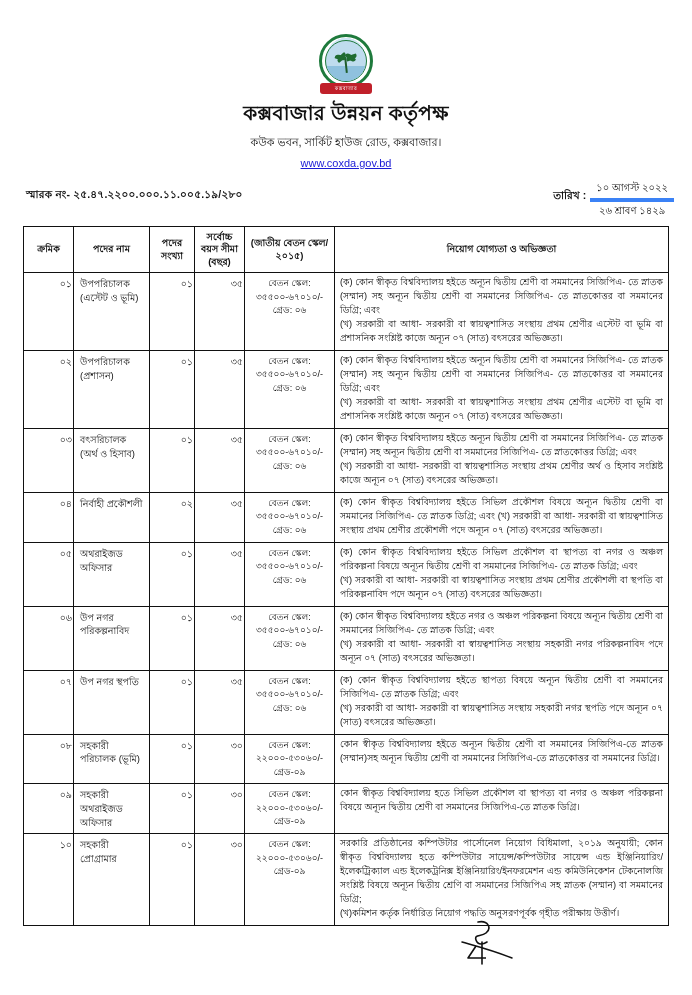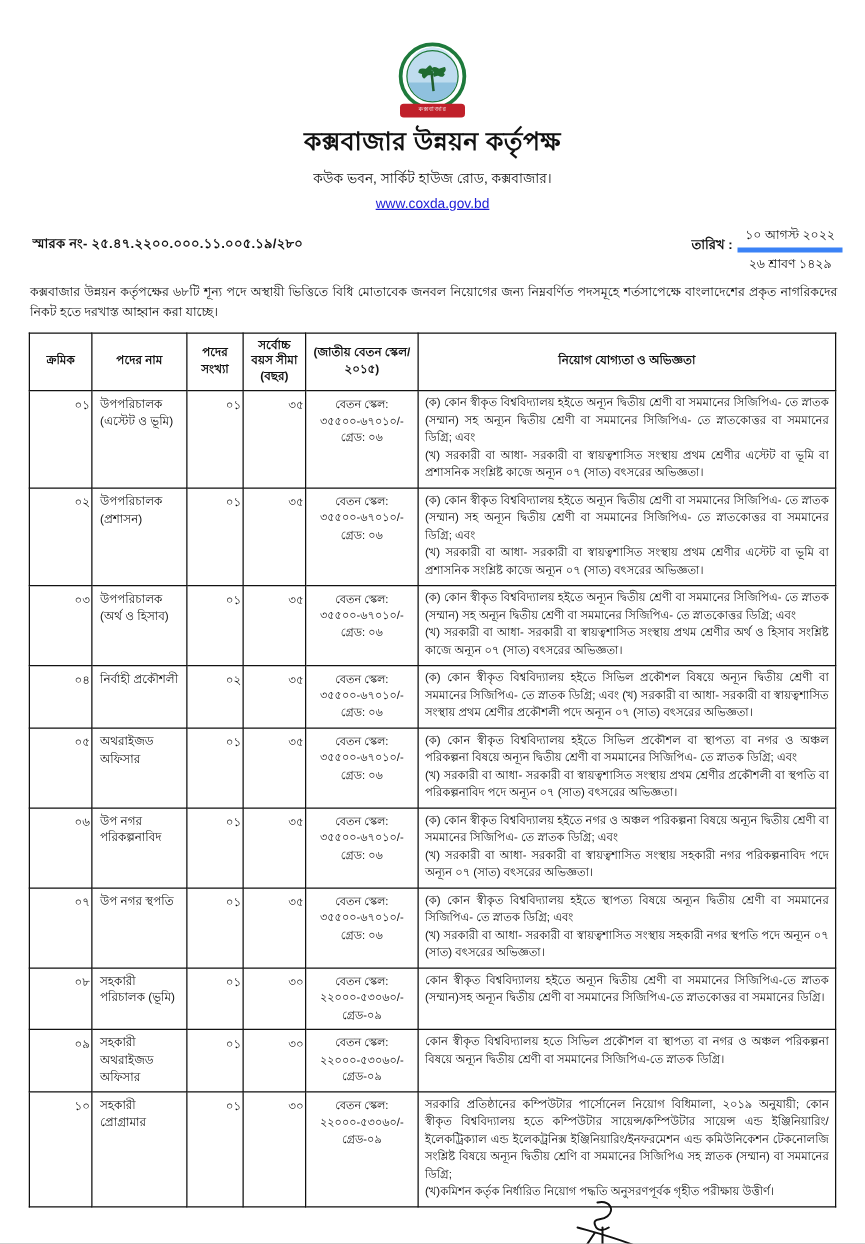--- a/index.html
+++ b/index.html
@@ -287,21 +287,20 @@
       <div class="memo-no">স্মারক নং- ২৫.৪৭.২২০০.০০০.১১.০০৫.১৯/২৮০</div>
       <div class="date-block">
         <div class="date-label">তারিখ :</div>
         <div class="date-stack">
           <div class="date-greg">১০ আগস্ট ২০২২</div>
           <div class="date-beng">২৬ শ্রাবণ ১৪২৯</div>
         </div>
       </div>
     </div>
 
-    <div class="intro">কক্সবাজার উন্নয়ন কর্তৃপক্ষের ৬৮টি শূন্য পদে অস্থায়ী ভিত্তিতে বিধি মোতাবেক জনবল নিয়োগের জন্য নিম্নবর্ণিত পদসমূহে শর্তসাপেক্ষে বাংলাদেশের প্রকৃত নাগরিকদের নিকট হতে দরখাস্ত আহ্বান করা যাচ্ছে।</div>
 
     <table class="jobs">
       <colgroup>
         <col class="c-sl">
           <col class="c-name">
           <col class="c-count">
         <col class="c-age">
           <col class="c-pay">
           <col class="c-qual">
       </colgroup>
@@ -341,21 +340,21 @@
               <span class="pay-line">৩৫৫০০-৬৭০১০/-</span>
               <span class="pay-line">গ্রেড: ০৬</span>
             </td>
             <td class="qual">
               <p>(ক) কোন স্বীকৃত বিশ্ববিদ্যালয় হইতে অন্যূন দ্বিতীয় শ্রেণী বা সমমানের সিজিপিএ- তে স্নাতক (সম্মান) সহ অন্যূন দ্বিতীয় শ্রেণী বা সমমানের সিজিপিএ- তে স্নাতকোত্তর বা সমমানের ডিগ্রি; এবং</p>
               <p>(খ) সরকারী বা আধা- সরকারী বা স্বায়ত্বশাসিত সংস্থায় প্রথম শ্রেণীর এস্টেট বা ভূমি বা প্রশাসনিক সংশ্লিষ্ট কাজে অন্যূন ০৭ (সাত) বৎসরের অভিজ্ঞতা।</p>
             </td>
           </tr>
           <tr>
             <td class="sl">০৩</td>
-            <td class="name">উপপরিচালক (অর্থ ও হিসাব)</td>
+            <td class="name">বৎসরিচালক (অর্থ ও হিসাব)</td>
             <td class="count">০১</td>
             <td class="age">৩৫</td>
             <td class="pay">
               <span class="pay-line">বেতন স্কেল:</span>
               <span class="pay-line">৩৫৫০০-৬৭০১০/-</span>
               <span class="pay-line">গ্রেড: ০৬</span>
             </td>
             <td class="qual">
               <p>(ক) কোন স্বীকৃত বিশ্ববিদ্যালয় হইতে অন্যূন দ্বিতীয় শ্রেণী বা সমমানের সিজিপিএ- তে স্নাতক (সম্মান) সহ অন্যূন দ্বিতীয় শ্রেণী বা সমমানের সিজিপিএ- তে স্নাতকোত্তর ডিগ্রি; এবং</p>
               <p>(খ) সরকারী বা আধা- সরকারী বা স্বায়ত্বশাসিত সংস্থায় প্রথম শ্রেণীর অর্থ ও হিসাব সংশ্লিষ্ট কাজে অন্যূন ০৭ (সাত) বৎসরের অভিজ্ঞতা।</p>

